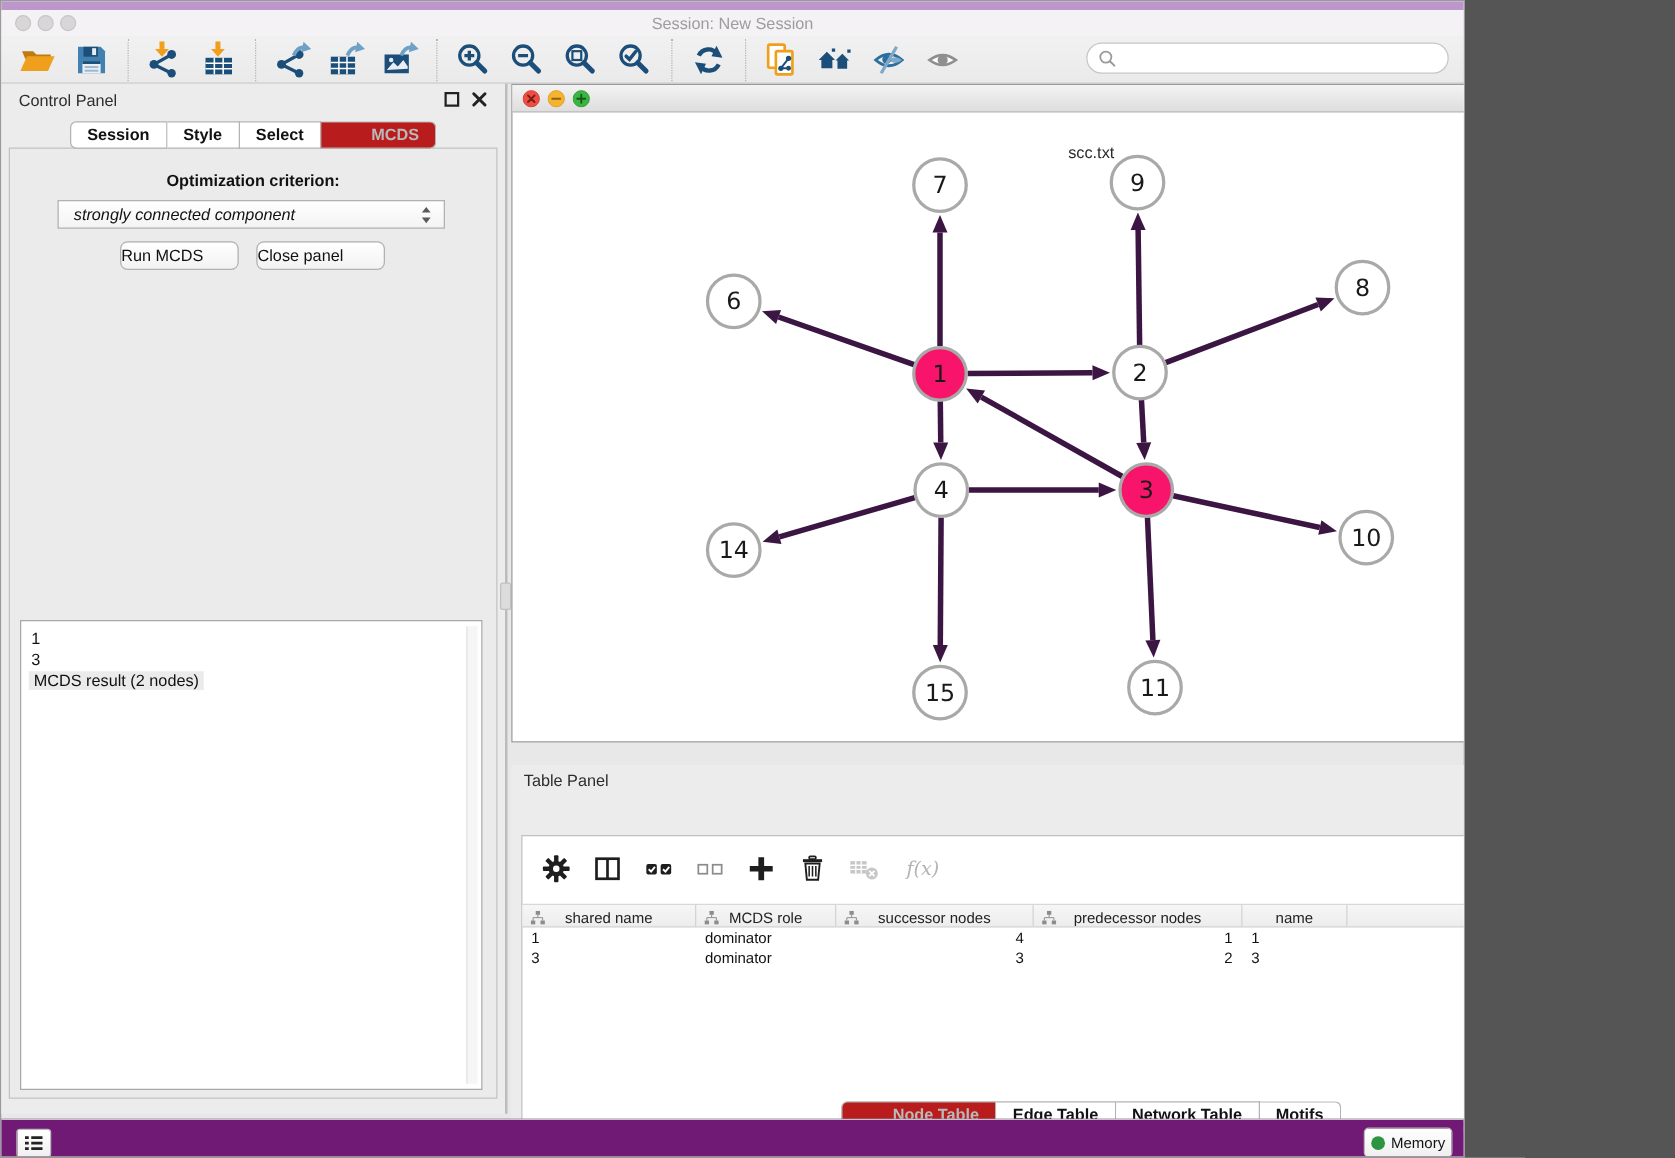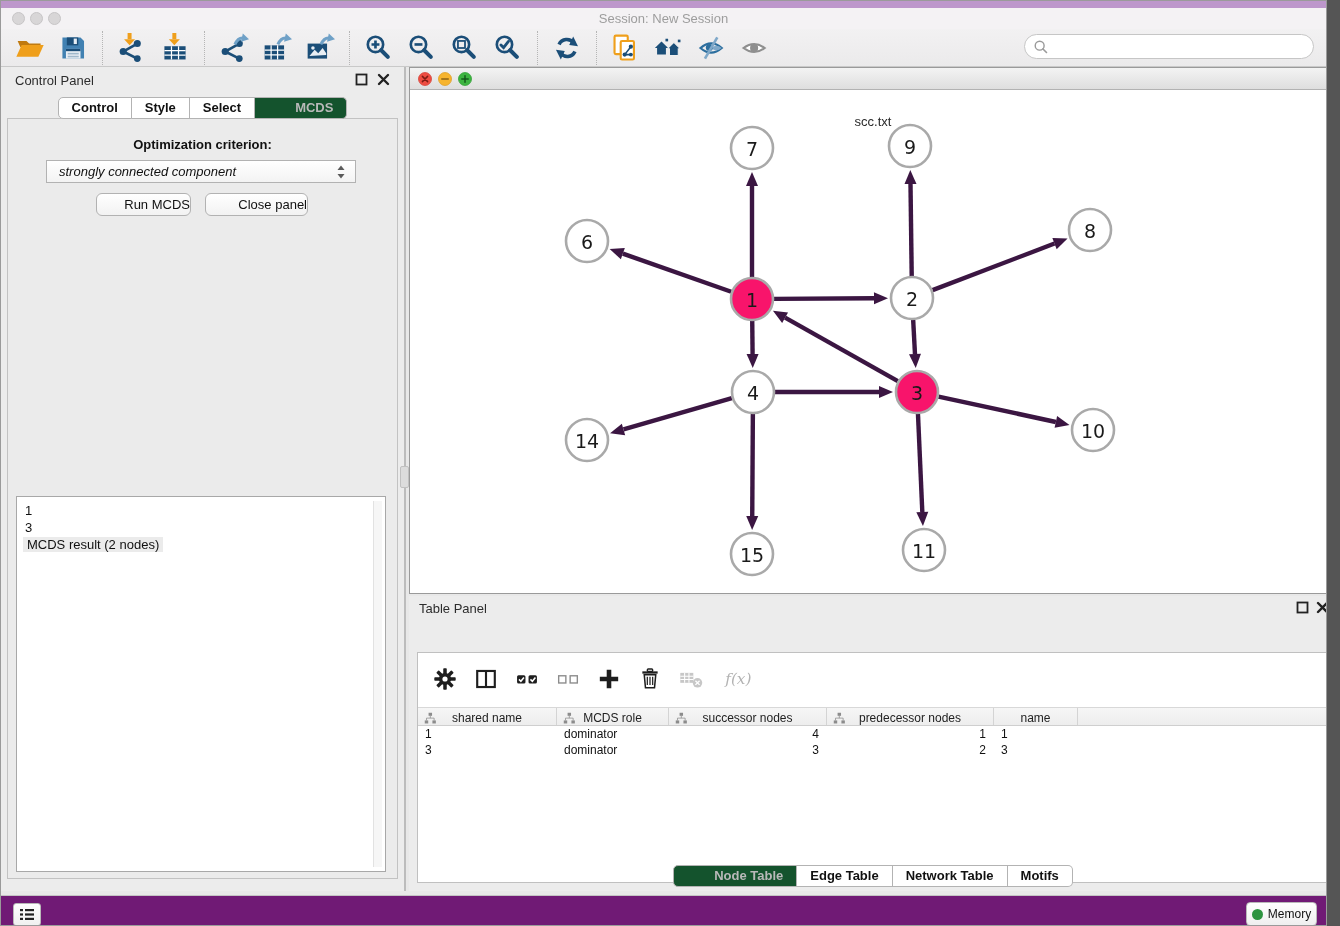--- a/index.html
+++ b/index.html
@@ -1,18 +1,18 @@
 <!DOCTYPE html>
 <html><head>
 <meta charset="utf-8">
 <style>
   * { margin:0; padding:0; box-sizing:border-box; }
   html,body { background:#555; }
   .app {
-    position:relative; width:1327px; height:926px; overflow:hidden;
+    position:relative; width:1172px; height:926px; overflow:hidden;
     background:#e8e8e8; font-family:"Liberation Sans", sans-serif;
     border:1px solid #9a9a9a;
   }
   
   .wallpaper-strip { position:absolute; left:0; top:0; width:100%; height:7px; background:#bd97cb; }
   .titlebar { position:absolute; left:0; top:7px; width:100%; height:21px; background:#f4f2f4; }
   .win-title { position:absolute; left:0; top:3px; width:100%; text-align:center; font-size:13px; color:#9d9d9d; }
   .tl-gray { position:absolute; top:4px; width:13px; height:13px; border-radius:50%;
              background:#d8d6d7; border:1px solid #c7c5c6; }
   .toolbar { position:absolute; left:0; top:28px; width:100%; height:38px;
@@ -31,32 +31,32 @@
   
   .control-panel { position:absolute; left:0; top:66px; width:403px; height:824px; background:#ececec; }
   .panel-head-title { position:absolute; left:14px; top:6px; font-size:13px; color:#2d2d2d; }
   .panel-btn { position:absolute; top:6px; width:13px; height:13px; }
   .panel-btn svg { width:13px; height:13px; display:block; }
   .cp-tabs { position:absolute; left:0; top:30px; width:100%; display:flex; justify-content:center; z-index:2; }
   .seg-tab { height:22px; line-height:20px; padding:0 13px; font-size:13px; font-weight:bold;
              background:#fff; border:1px solid #b3b3b3; border-left:none; color:#111; cursor:default; }
   .seg-tab:first-child { border-left:1px solid #b3b3b3; border-radius:5px 0 0 5px; }
   .seg-tab:last-child { border-radius:0 5px 5px 0; }
-  .seg-tab.active { background:#14532d; color:#b9b9b9;padding-left:40px; }
+  .seg-tab.active { background:#b91c1c; color:#b9b9b9;padding-left:40px; }
   .cp-box { position:absolute; left:6px; top:51px; width:391px; height:761px;
             border:1px solid #c2c2c2; background:#ebebeb;padding-left:32px; }
   .opt-label { position:absolute; left:0; top:18px; width:100%; text-align:center;
                font-size:13px; font-weight:bold; color:#111; }
   .dropdown { position:absolute; left:38px; top:41px; width:310px; height:23px;
               background:linear-gradient(#ffffff,#f3f3f3); border:1px solid #b2b2b2;
               border-radius:0; font-size:13px; line-height:21px; padding-left:12px; color:#111;font-style:italic; }
   .dd-arrows { position:absolute; right:9px; top:3px; width:10px; height:16px; }
   .btn { position:absolute; top:74px; height:23px; background:linear-gradient(#ffffff,#f2f2f2);
          border:1px solid #b2b2b2; border-radius:6px; font-size:13px; line-height:21px;
-         text-align:right; color:#111; cursor:default; }
+         text-align:left; color:#111; cursor:default; }
   .result-group { position:absolute; left:8px; top:377px; width:370px; height:376px;
                   border:1px solid #a8a8a8; background:#fff; }
   .result-title { position:absolute; left:6px; top:-8px; background:#ebebeb; padding:0 4px;
                   font-size:13px; color:#111;margin-top:48px; }
   .result-list { position:absolute; left:0; top:6px; width:100%; font-size:13px; color:#111; }
   .result-item { padding:0 0 2px 8px; line-height:15px; }
   .result-scroll { position:absolute; right:3px; top:4px; width:9px; height:366px;
                    background:#f6f6f6; border-left:1px solid #e2e2e2; }
 
   .v-splitter { position:absolute; left:403px; top:66px; width:2px; height:824px; background:#bcbcbc; }
@@ -67,21 +67,21 @@
   .net-window { position:absolute; left:408px; top:66px; width:928px; height:527px;
                 background:#fff; border:1px solid #9a9a9a; }
   .net-titlebar { position:absolute; left:0; top:0; width:100%; height:22px;
                   background:linear-gradient(#f3f3f3,#dedede); border-bottom:1px solid #b2b2b2; }
   .net-title { position:absolute; left:0; top:3px; width:100%; text-align:center; font-size:13px; color:#2a2a2a;margin-top:43px; }
   .mac-btn { position:absolute; top:4px; width:14px; height:14px; }
   .mac-btn svg { width:14px; height:14px; display:block; }
   .graph-area { position:absolute; left:0; top:22px; width:926px; height:503px; }
 
   
-  .table-panel { position:absolute; left:408px; top:595px; width:928px; height:295px; background:#ececec; }
+  .table-panel { position:absolute; left:408px; top:611px; width:928px; height:295px; background:#ececec; }
   .tp-box { position:absolute; left:8px; top:26px; width:916px; height:231px;
             background:#fff; border:1px solid #c0c0c0;margin-top:30px; }
   .tbl-toolbar { position:absolute; left:14px; top:0; height:52px; display:flex; align-items:center; gap:15px; }
   .tt-icon { width:26px; height:26px; }
   .tt-icon svg { width:26px; height:26px; display:block; }
   .tt-icon.wide { width:40px; }
   .tt-icon.wide svg { width:40px; }
   .tbl-header { position:absolute; left:0; top:54px; height:19px; display:flex; width:100%;
                 background:linear-gradient(#f6f6f6,#ededed); border-top:1px solid #d8d8d8; border-bottom:1px solid #cfcfcf; }
   .th { display:flex; align-items:flex-end; justify-content:center; gap:5px; font-size:12px; color:#222;
@@ -282,21 +282,21 @@
       <svg viewBox="0 0 13 13">
           <rect x="1.5" y="1.5" width="10" height="10" fill="none" stroke="#222" stroke-width="1.8"></rect>
         </svg>
     </span>
     <span class="panel-btn" style="right:14px">
       <svg viewBox="0 0 13 13">
           <path d="M2 2 L11 11 M11 2 L2 11" stroke="#222" stroke-width="2.4" stroke-linecap="round"></path>
         </svg>
     </span>
     <div class="cp-tabs" id="cp-tabs">
-        <div class="seg-tab">Control</div>
+        <div class="seg-tab">Session</div>
         <div class="seg-tab">Style</div>
         <div class="seg-tab">Select</div>
         <div class="seg-tab active">MCDS</div>
       </div>
     <div class="cp-box">
       <div class="opt-label">Optimization criterion:</div>
       <div class="dropdown">
         <span>strongly connected component</span>
         <svg class="dd-arrows" viewBox="0 0 10 16">
           <path d="M1.5 6 L5 1.5 L8.5 6 Z" fill="#5a5a5a"></path>

